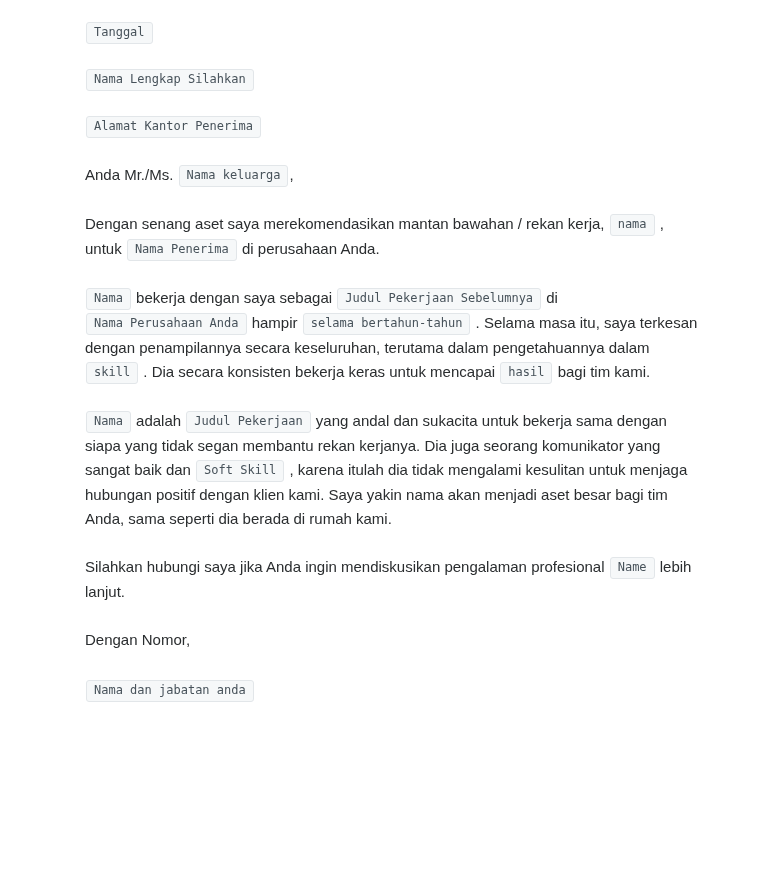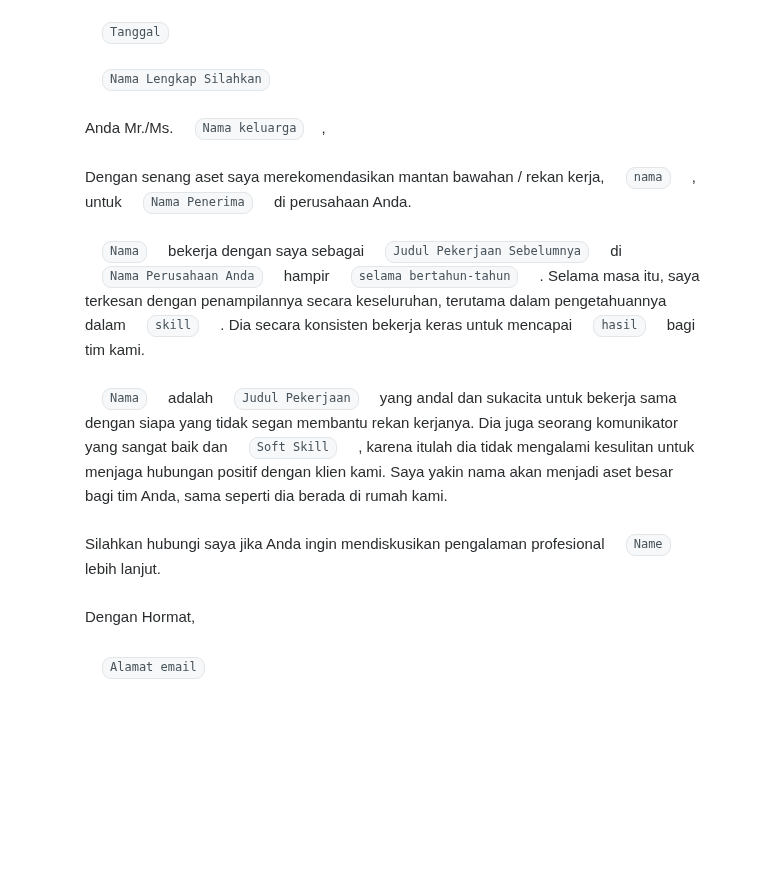--- a/index.html
+++ b/index.html
@@ -25,23 +25,23 @@
     margin: 0 0 25px 0;
   }
   .chip {
     display: inline-block;
     font-family: "DejaVu Sans Mono", monospace;
     font-size: 12px;
     line-height: 15px;
     color: #47525a;
     background: #f6f8f9;
     border: 1px solid #e2e6e9;
-    border-radius: 9px;
+    border-radius: 3px;
     padding: 2px 7px 3px 7px;
-    margin: 0 17px;
+    margin: 0 1px;
     vertical-align: baseline;
     white-space: nowrap;
   }
   .para {
     font-size: 15px;
     line-height: 24px;
     margin: 0 0 24px 0;
     max-width: 616px;
     color: #2a2d2f;
   }
@@ -58,28 +58,29 @@
     margin-bottom: 28px;
   }
 </style>
 </head>
 <body>
 
 <div class="page">
 
   <div class="chip-row"><span class="chip">Tanggal</span></div>
   <div class="chip-row"><span class="chip">Nama Lengkap Silahkan</span></div>
+  <div class="chip-row"><span class="chip">Alamat Kantor Penerima</span></div>
 
   <p class="para"><span>Anda </span><span class="u">Mr./Ms.</span> <span class="chip">Nama keluarga</span><span>,</span></p>
 
   <p class="para"><span>Dengan senang aset saya merekomendasikan mantan </span><span class="u">bawahan / rekan kerja</span><span>, </span><span class="chip">nama</span><span> , untuk </span><span class="chip">Nama Penerima</span><span> di perusahaan Anda.</span></p>
 
   <p class="para"><span class="chip">Nama</span><span> bekerja dengan saya sebagai </span><span class="chip">Judul Pekerjaan Sebelumnya</span><span> di </span><span class="chip">Nama Perusahaan Anda</span><span> hampir </span><span class="chip">selama bertahun-tahun</span><span> . Selama masa itu, saya terkesan dengan </span><span class="u">penampilannya</span><span> secara keseluruhan, terutama dalam </span><span class="u">pengetahuannya</span><span> dalam </span><span class="chip">skill</span><span> . </span><span class="u">Dia</span><span> secara konsisten bekerja keras untuk mencapai </span><span class="chip">hasil</span><span> bagi tim kami.</span></p>
 
   <p class="para"><span class="chip">Nama</span><span> adalah </span><span class="chip">Judul Pekerjaan</span><span> yang andal dan sukacita untuk bekerja sama dengan siapa yang tidak segan membantu rekan </span><span class="u">kerjanya</span><span>. </span><span class="u">Dia</span><span> juga seorang komunikator yang sangat baik dan </span><span class="chip">Soft Skill</span><span> , karena itulah </span><span class="u">dia</span><span> tidak mengalami kesulitan untuk menjaga hubungan positif dengan klien kami. Saya yakin nama akan menjadi aset besar bagi tim Anda, sama seperti </span><span class="u">dia</span><span> berada di rumah kami.</span></p>
 
   <p class="para"><span>Silahkan hubungi saya jika Anda ingin mendiskusikan pengalaman profesional </span><span class="chip">Name</span><span> lebih lanjut.</span></p>
 
-  <p class="para closing"><span>Dengan Hormat,</span></p>
+  <p class="para closing"><span>Dengan Nomor,</span></p>
 
-  <div class="chip-row"><span class="chip">Alamat email</span></div>
+  <div class="chip-row"><span class="chip">Nama dan jabatan anda</span></div>
 
 </div>
 
 </body></html>

